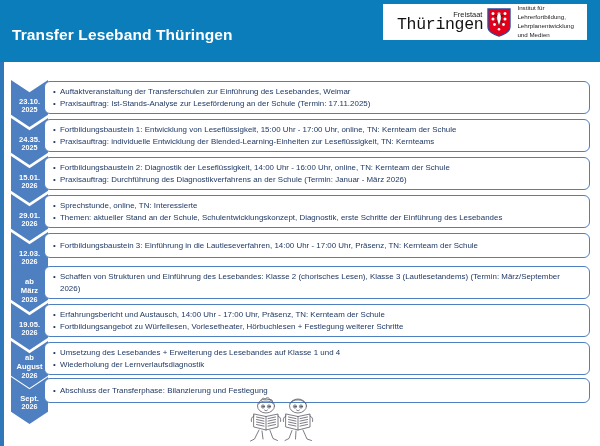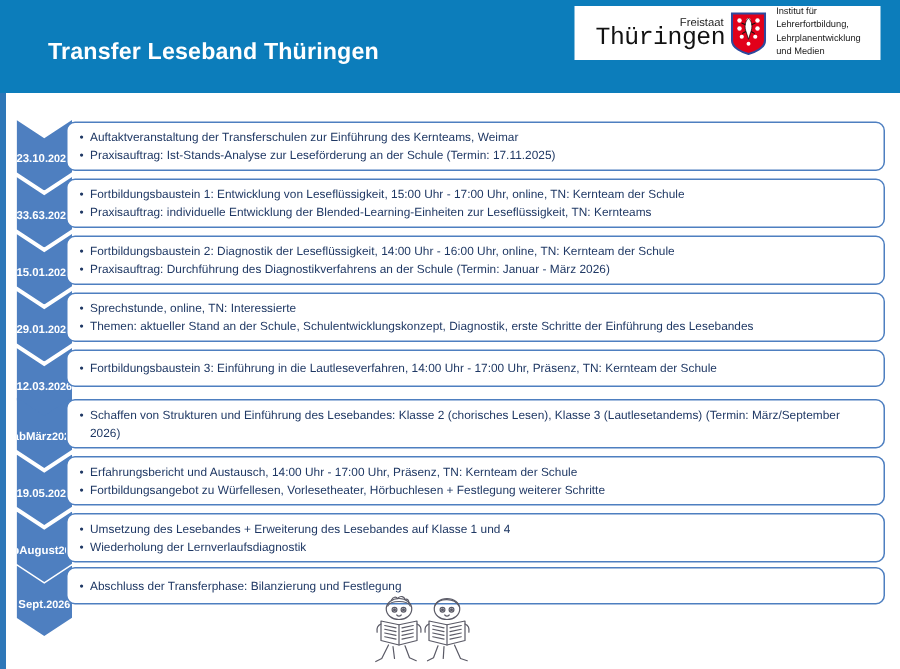--- a/index.html
+++ b/index.html
@@ -26,21 +26,21 @@
   #header {
     position: absolute;
     left: 0; top: 0;
     width: 600px;
     height: 62px;
     background: #0C7DBB;
     box-sizing: border-box;
   }
   #header-title {
     position: absolute;
-    left: 32px;
+    left: 12px;
     top: 26px;
     font-size: 15.5px;
     font-weight: bold;
     color: #ffffff;
     letter-spacing: 0.1px;
     white-space: nowrap;
   }
 
   
   #logo-box {
@@ -127,20 +127,21 @@
   .chev {
     position: absolute;
     left: 11px;
     top: 0;
     width: 37px;
     height: 47px;
     background: #4E7FC0;
     -webkit-clip-path: polygon(0 0, 50% 26%, 100% 0, 100% 74%, 50% 100%, 0 74%);
     clip-path: polygon(0 0, 50% 26%, 100% 0, 100% 74%, 50% 100%, 0 74%);
     display: flex;
+    flex-direction: column;
     align-items: center;
     justify-content: center;
     box-sizing: border-box;
     padding-top: 5px;
   }
   .chev-day {
     font-size: 7.6px;
     font-weight: bold;
     color: #ffffff;
     line-height: 1.15;
@@ -244,31 +245,31 @@
 
   <div id="timeline">
       <div class="tl-row" style="top: 14px;">
         <div class="chev">
           <div class="chev-day">23.10.</div>
           <div class="chev-year">2025</div>
         </div>
         <div class="tl-box" style="min-height: 33px;">
           <div class="bullet-line">
             <span class="bullet-dot">•</span>
-            <span class="bullet-text">Auftaktveranstaltung der Transferschulen zur Einführung  des Kernteams, Weimar</span>
+            <span class="bullet-text">Auftaktveranstaltung der Transferschulen zur Einführung  des Lesebandes, Weimar</span>
           </div>
           <div class="bullet-line">
             <span class="bullet-dot">•</span>
             <span class="bullet-text">Praxisauftrag: Ist-Stands-Analyse zur Leseförderung an der Schule (Termin: 17.11.2025)</span>
           </div>
         </div>
       </div>
       <div class="tl-row" style="top: 52px;">
         <div class="chev">
-          <div class="chev-day">33.63.</div>
+          <div class="chev-day">24.35.</div>
           <div class="chev-year">2025</div>
         </div>
         <div class="tl-box" style="min-height: 33px;">
           <div class="bullet-line">
             <span class="bullet-dot">•</span>
             <span class="bullet-text">Fortbildungsbaustein 1: Entwicklung von Leseflüssigkeit,  15:00 Uhr - 17:00 Uhr, online, TN: Kernteam der Schule</span>
           </div>
           <div class="bullet-line">
             <span class="bullet-dot">•</span>
             <span class="bullet-text">Praxisauftrag: individuelle Entwicklung der Blended-Learning-Einheiten zur Leseflüssigkeit, TN: Kernteams</span>

